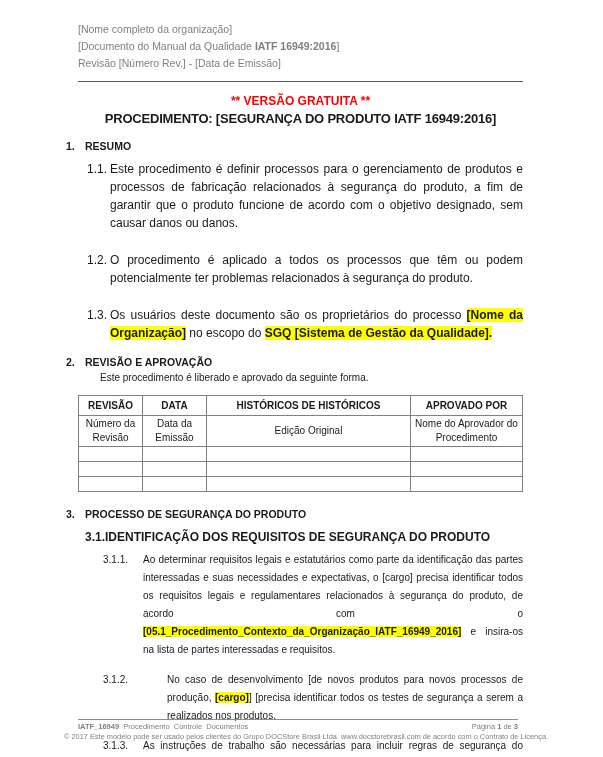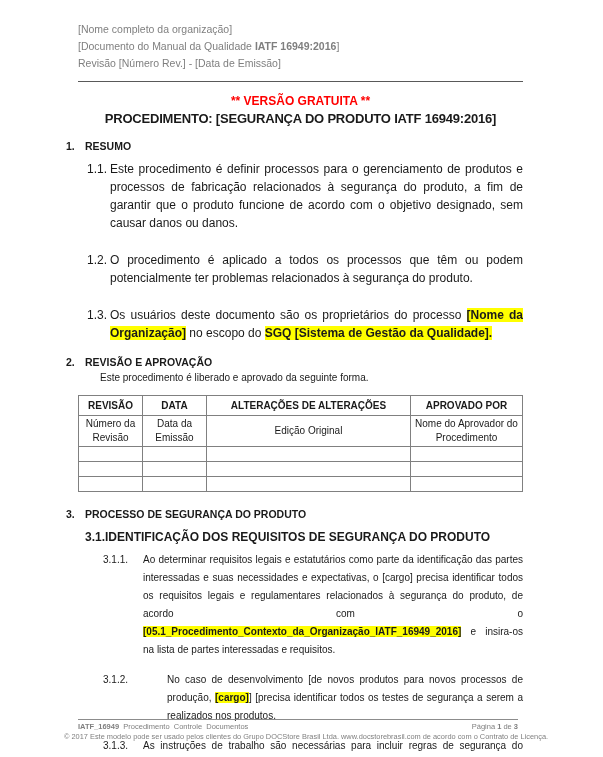--- a/index.html
+++ b/index.html
@@ -99,21 +99,21 @@
     <colgroup>
         <col>
         <col>
         <col>
         <col>
       </colgroup>
   <thead>
         <tr>
           <th>REVISÃO</th>
           <th>DATA</th>
-          <th>ALTERAÇÕES DE ALTERAÇÕES</th>
+          <th>HISTÓRICOS DE HISTÓRICOS</th>
           <th>APROVADO POR</th>
         </tr>
       </thead>
       <tbody>
         <tr>
           <td>Número da Revisão</td>
           <td>Data da Emissão</td>
           <td>Edição Original</td>
           <td>Nome do Aprovador do Procedimento</td>
         </tr>

